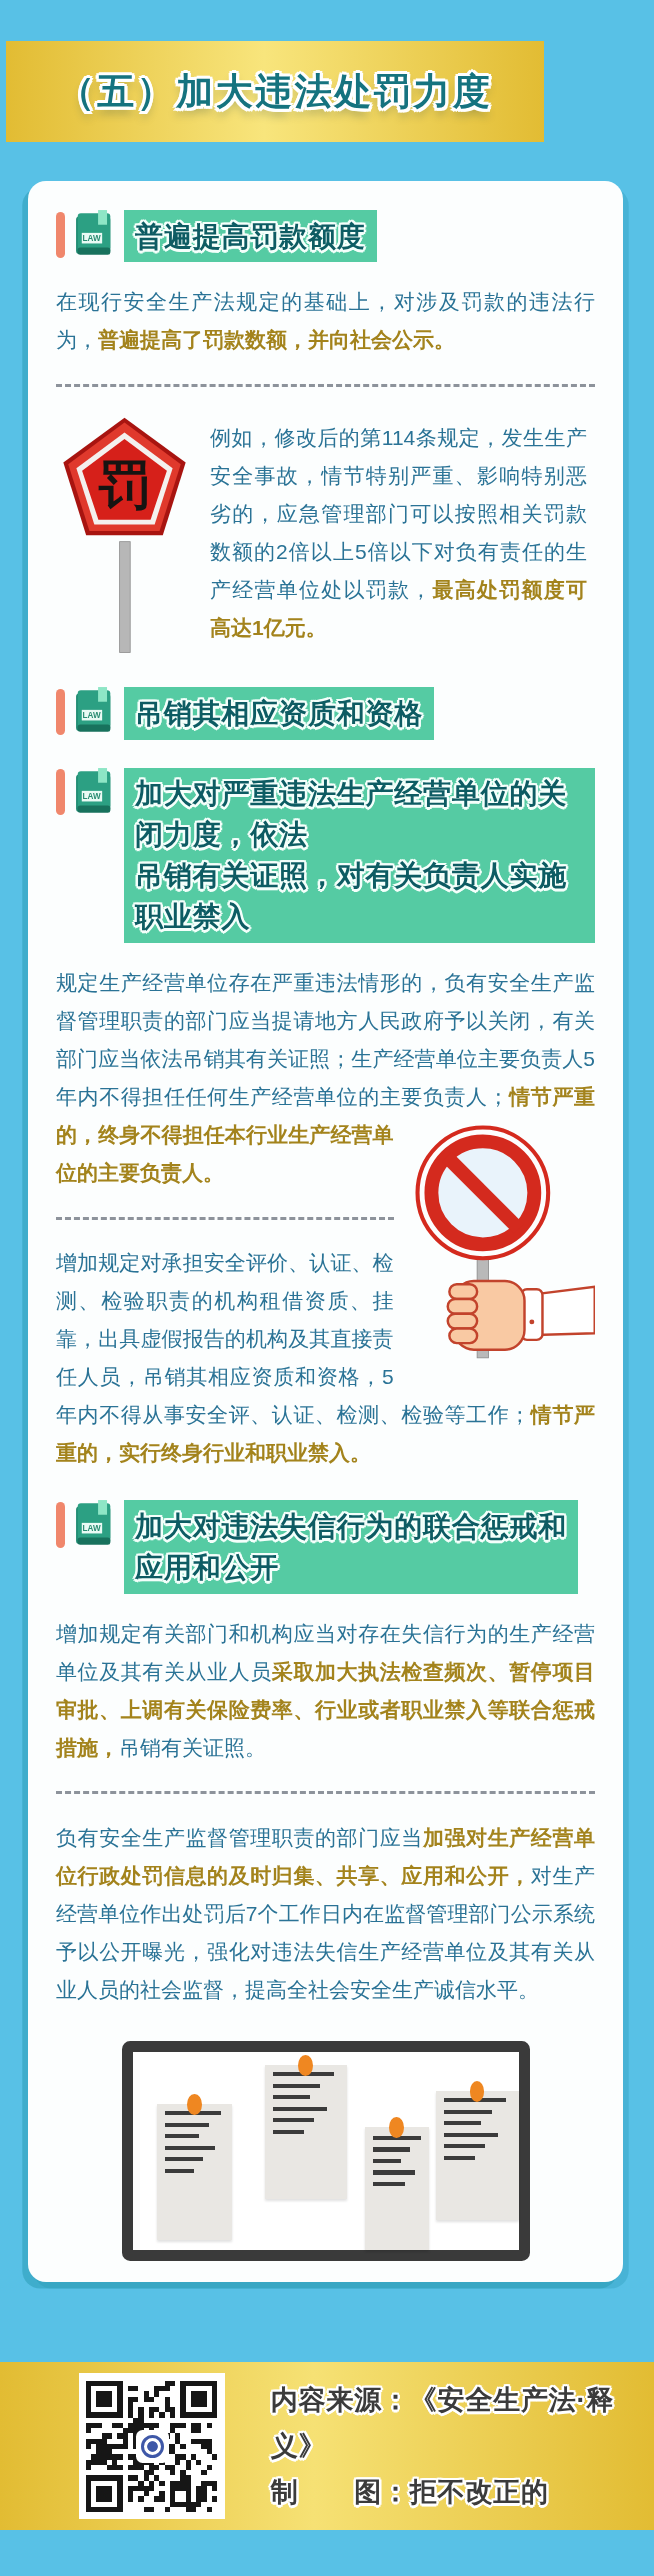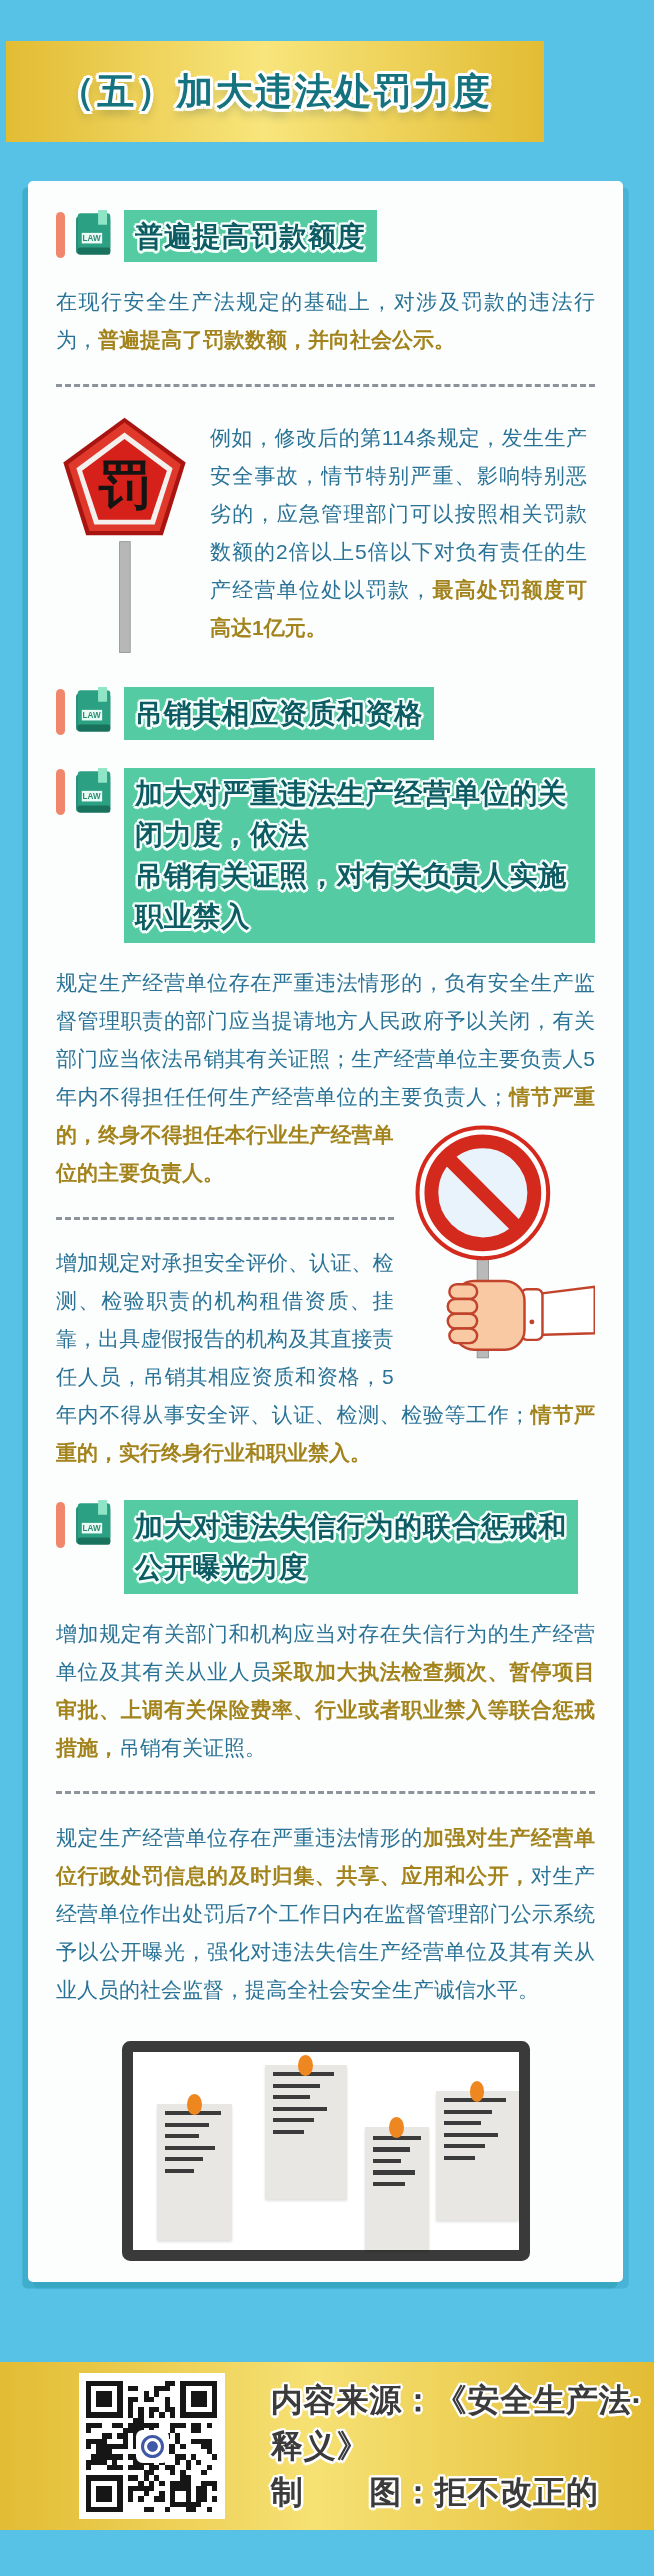--- a/index.html
+++ b/index.html
@@ -17,21 +17,21 @@
   .top-band h1{
     margin:0;font-size:37px;font-weight:bold;color:#15737f;letter-spacing:2.5px;
     text-shadow:
       -2.5px -2.5px 0 #fff,2.5px -2.5px 0 #fff,-2.5px 2.5px 0 #fff,2.5px 2.5px 0 #fff,
       -3.3px 0 0 #fff,3.3px 0 0 #fff,0 -3.3px 0 #fff,0 3.3px 0 #fff,
       0 6.5px 8.2px rgba(30,60,70,.35);
   }
   
   .card{
     position:absolute;left:28px;top:181px;width:595px;bottom:294px;
-    background:#fcfefe;border-radius:5px;box-sizing:border-box;
+    background:#fcfefe;border-radius:18px;box-sizing:border-box;
     padding:29px 28px 0;
     box-shadow:-5.7px 6.5px 0 rgba(44,156,183,.55),5.7px 6.5px 0 rgba(44,156,183,.35);
   }
   .section{margin-top:28px;}
   .section:first-child{margin-top:0;}
   .section-header{display:flex;align-items:flex-start;}
   .accent-bar{flex:0 0 9px;height:46px;border-radius:4.9px;background:#f0876c;margin:1.6px 6.5px 0 0;}
   .book-icon{flex:0 0 44px;margin:0 8.2px 0 0;}
   .header-label{
     display:inline;margin:0;font-size:28px;font-weight:bold;color:#0d5c63;
@@ -77,21 +77,21 @@
   .qr-card{position:relative;margin-left:79px;width:131px;height:131px;background:#fff;padding:7.4px;}
   .qr-card svg{display:block;width:131px;height:131px;}
   .qr-logo{
     position:absolute;left:50%;top:50%;width:33px;height:33px;margin:-16.4px 0 0 -16.4px;
     background:#fff;border-radius:6.5px;display:flex;align-items:center;justify-content:center;
   }
   .qr-logo span{display:block;width:23px;height:23px;border-radius:50%;border:3.3px solid #3f58a8;
     box-sizing:border-box;background:radial-gradient(circle at 50% 50%, #3f58a8 0 4.9px, #fff 5.7px);}
   .credits{margin-left:46px;}
   .credits p{
-    margin:0;font-size:32px;font-weight:bold;color:#3b3b3b;line-height:46px;letter-spacing:0.8px;
+    margin:0;font-size:27px;font-weight:bold;color:#3b3b3b;line-height:46px;letter-spacing:0.8px;
     text-shadow:-1.6px -1.6px 0 #fff,1.6px -1.6px 0 #fff,-1.6px 1.6px 0 #fff,1.6px 1.6px 0 #fff,
                 -2.5px 0 0 #fff,2.5px 0 0 #fff,0 2.5px 0 #fff,0 -2.5px 0 #fff;
   }
 </style>
 </head>
 <body>
 
 <div class="top-band">
   <h1>（五）加大违法处罚力度</h1>
 </div>
@@ -188,25 +188,25 @@
         <svg width="44" height="49" viewBox="0 0 54 60">
           <rect x="5" y="8" width="42" height="46" rx="4" fill="#1f8a71"></rect>
           <rect x="7" y="4" width="40" height="46" rx="4" fill="#2ca083"></rect>
           <rect x="32" y="0" width="11" height="18" fill="#8ee6c6"></rect>
           <rect x="7" y="46" width="40" height="9" rx="3" fill="#18725d"></rect>
           <rect x="12" y="28" width="25" height="13" fill="#eafaf4"></rect>
           <text x="24" y="38" font-size="10" font-weight="bold" fill="#2a8c72" text-anchor="middle">LAW</text>
         </svg>
       </span>
       <h2 class="header-label">加大对违法失信行为的联合惩戒和
-公开曝光力度</h2>
+应用和公开</h2>
     </div>
     <p class="body"><span>增加规定有关部门和机构应当对存在失信行为的生产经营单位及其有关从业人员</span><span class="em">采取加大执法检查频次、暂停项目审批、上调有关保险费率、行业或者职业禁入等联合惩戒措施，</span><span>吊销有关证照。</span></p>
     <div class="divider"></div>
-    <p class="body"><span>规定生产经营单位存在严重违法情形的</span><span class="em">加强对生产经营单位行政处罚信息的及时归集、共享、应用和公开，</span><span>对生产经营单位作出处罚后7个工作日内在监督管理部门公示系统予以公开曝光，强化对违法失信生产经营单位及其有关从业人员的社会监督，提高全社会安全生产诚信水平。</span></p>
+    <p class="body"><span>负有安全生产监督管理职责的部门应当</span><span class="em">加强对生产经营单位行政处罚信息的及时归集、共享、应用和公开，</span><span>对生产经营单位作出处罚后7个工作日内在监督管理部门公示系统予以公开曝光，强化对违法失信生产经营单位及其有关从业人员的社会监督，提高全社会安全生产诚信水平。</span></p>
   </div>
 
   <div class="monitor">
     <div class="doc doc1">
         <i></i>
         <i></i>
         <i></i>
         <i></i>
         <i></i>
         <i></i>

